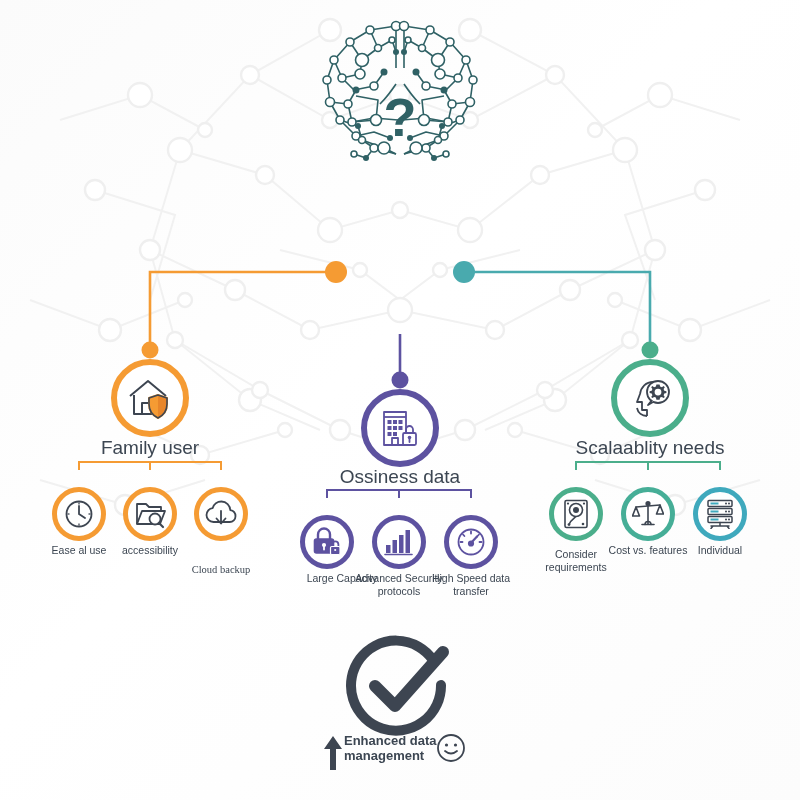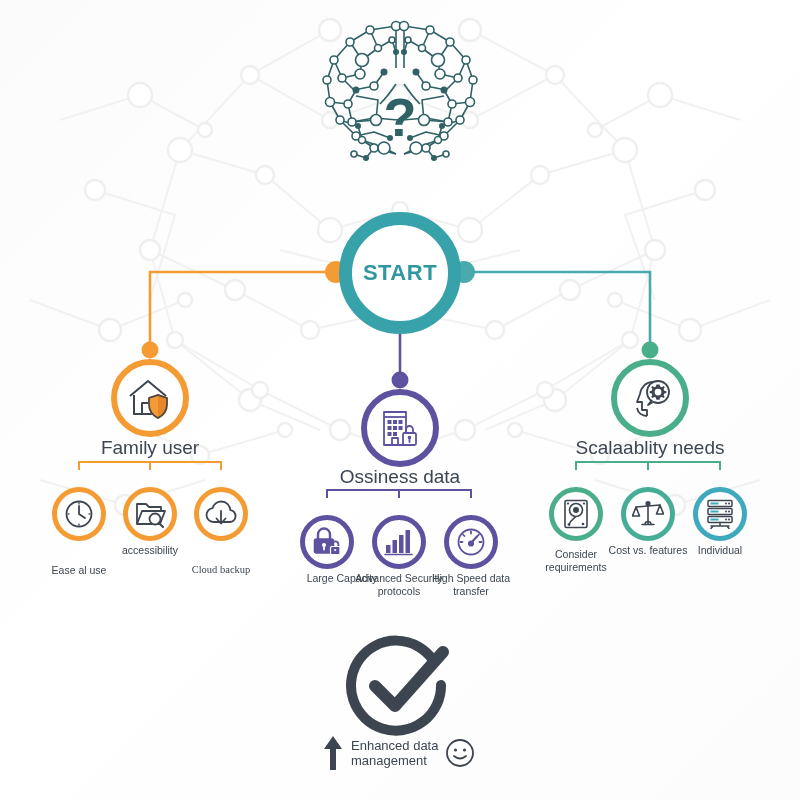--- a/index.html
+++ b/index.html
@@ -52,21 +52,21 @@
   .leaf .ring{width:54px;height:54px;border-width:5px;border-style:solid;}
   .leaf-label{
     position:absolute;z-index:3;text-align:center;
     font-size:10.5px;line-height:12.5px;color:#3c4652;
     transform:translateX(-50%);width:96px;
   }
 
   
   #result-node{left:345px;top:630px;width:110px;height:110px;}
   #result-row{position:absolute;left:322px;top:733px;z-index:3;
-    display:flex;align-items:center;gap:7px;}
+    display:flex;font-weight:bold;}
   #result-text{
     font-size:13px;line-height:15px;color:#3c4652;text-align:left;
   }
 </style>
 </head>
 <body>
 
 <div id="stage">
 
   <svg id="bgnet" viewBox="0 0 800 800" xmlns="http://www.w3.org/2000/svg">
@@ -258,25 +258,20 @@
           <circle cx="110" cy="130" r="3"></circle>
         <circle cx="96" cy="44" r="3"></circle>
           <circle cx="104" cy="44" r="3"></circle>
         <circle cx="66" cy="150" r="3"></circle>
           <circle cx="134" cy="150" r="3"></circle>
       </g>
       <text x="100" y="128" text-anchor="middle" fill="#2f6165" font-family="Liberation Sans, sans-serif" font-size="54" font-weight="bold">?</text>
     </svg>
   </div>
 
-  <div class="node" id="start-node">
-    <div class="ring">
-      <span id="start-label">START</span>
-    </div>
-  </div>
 
   <div class="node main-circle" style="left:111px;top:359px;">
     <div class="ring" style="border-color:#f59b33;">
       <svg width="46" height="44" viewBox="0 0 46 44">
         <g fill="none" stroke="#3d4551" stroke-width="2" stroke-linejoin="round">
           <path d="M3 20 L21 5 L39 20"></path>
           <path d="M7 19 L7 38 L30 38"></path>
           <path d="M34 19 L34 24"></path>
           <rect x="15" y="27" width="9" height="11"></rect>
           <path d="M31 42 C37 39 40 34 40 28 L40 22 L31 19 L22 22 L22 28 C22 34 25 39 31 42 Z" fill="#f59b33" stroke="#f59b33"></path>
@@ -295,21 +290,21 @@
         <path d="M15 7 L15 15 L21 19" fill="none" stroke="#3d4551" stroke-width="1.8" stroke-linecap="round"></path>
         <g stroke="#3d4551" stroke-width="1.3">
           <path d="M15 3.5 L15 5.5"></path>
             <path d="M15 24.5 L15 26.5"></path>
           <path d="M3.5 15 L5.5 15"></path>
             <path d="M24.5 15 L26.5 15"></path>
         </g>
       </svg>
     </div>
   </div>
-  <div class="leaf-label" style="left:79px;top:564px;">Ease al use</div>
+  <div class="leaf-label" style="left:79px;top:544px;">Ease al use</div>
 
   <div class="node leaf" style="left:123px;top:487px;">
     <div class="ring" style="border-color:#f59b33;">
       <svg width="32" height="30" viewBox="0 0 32 30">
         <g fill="none" stroke="#3d4551" stroke-width="1.8" stroke-linejoin="round">
           <path d="M3 25 L3 5 L12 5 L15 8 L27 8 L27 12"></path>
           <path d="M3 25 L8 12 L31 12 L26 25 Z"></path>
           <circle cx="21" cy="20" r="5.5" fill="#ffffff"></circle>
           <path d="M25 24 L29 28" stroke-linecap="round" stroke-width="2.2"></path>
         </g>

